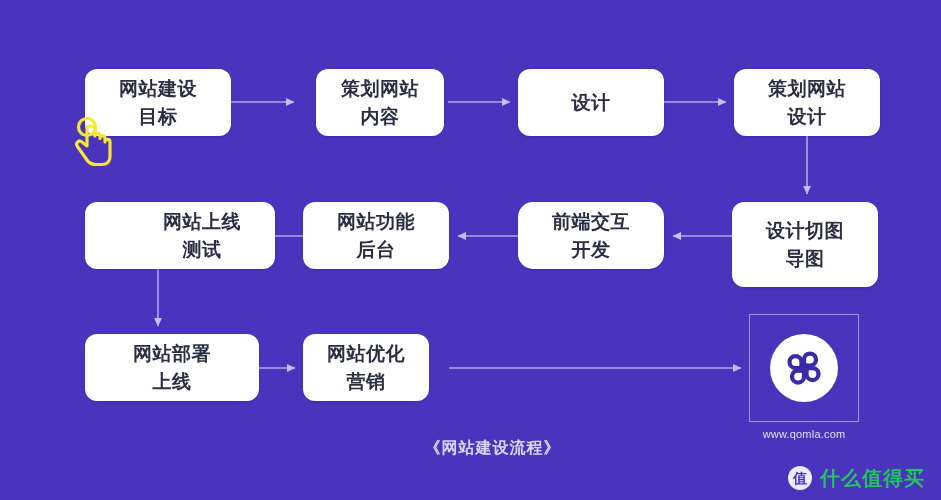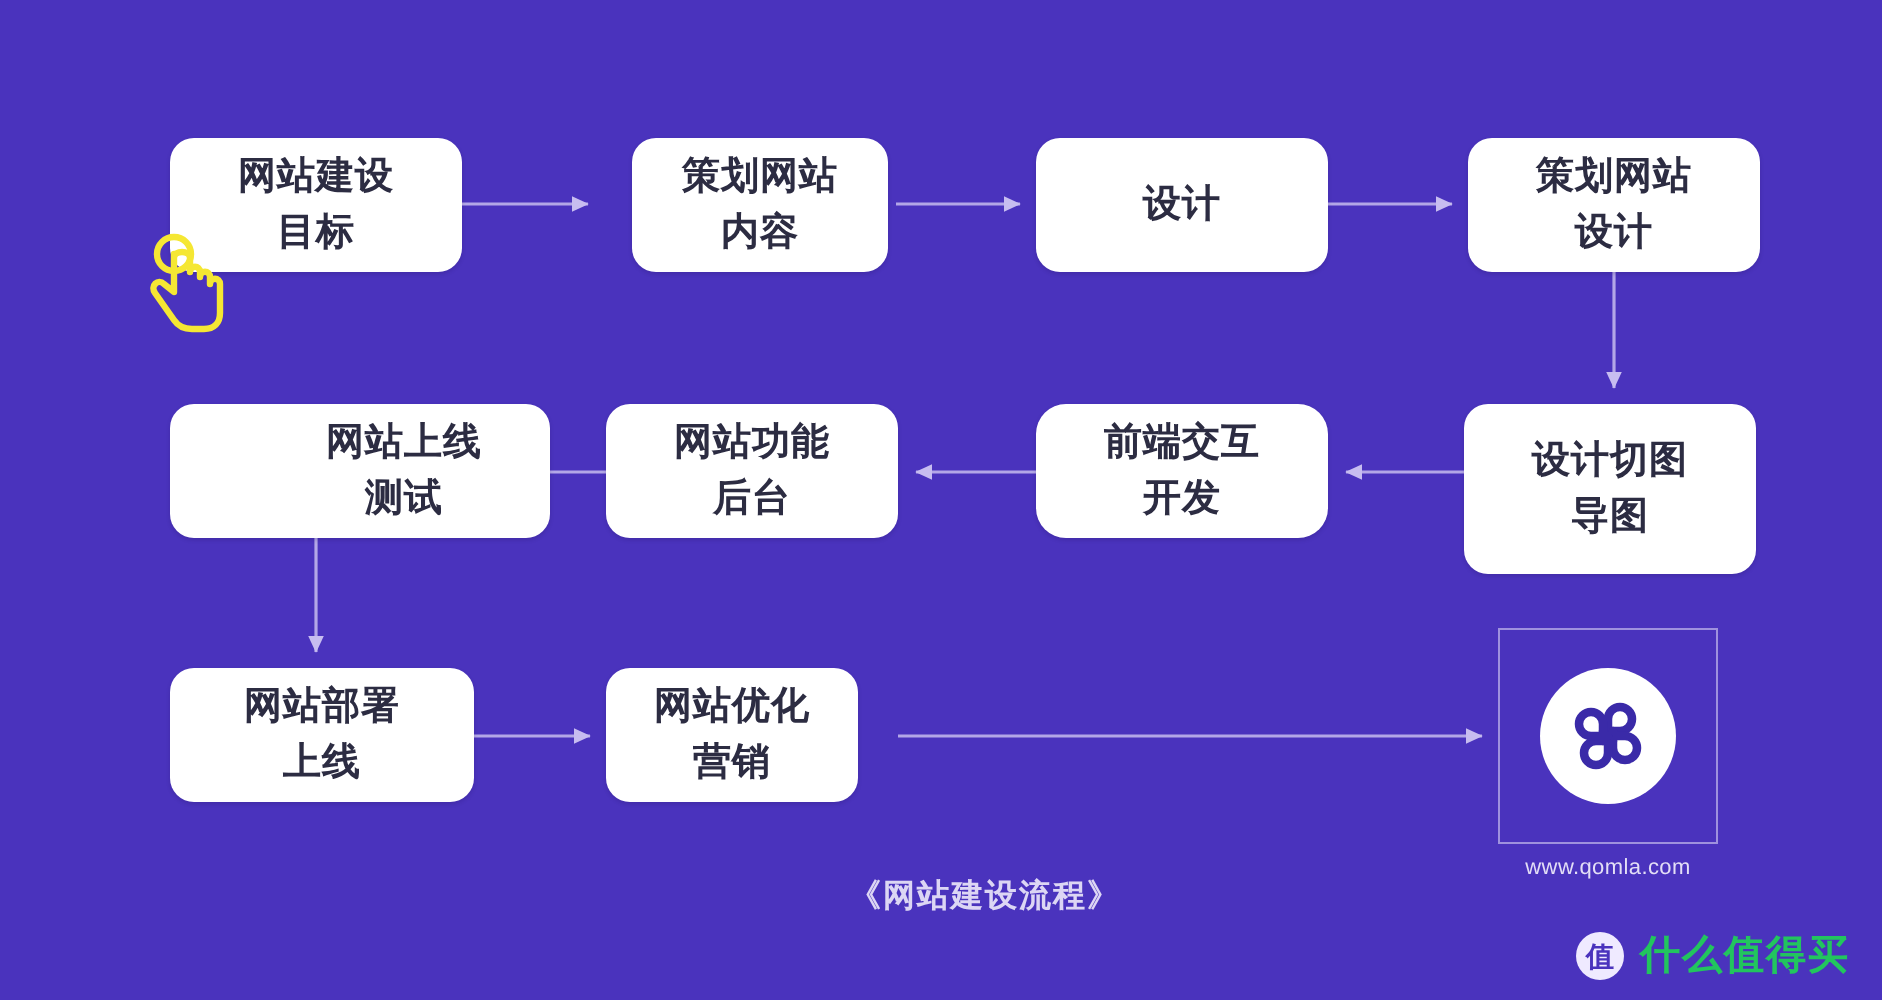--- a/index.html
+++ b/index.html
@@ -202,21 +202,21 @@
   <div class="node" style="left:518px; top:202px; width:146px; height:67px;border-radius:15px;">
     <span class="ln">前端交互</span>
     <span class="ln">开发</span>
   </div>
 
   <div class="node" style="left:732px; top:202px; width:146px; height:85px;">
     <span class="ln">设计切图</span>
     <span class="ln">导图</span>
   </div>
 
-  <div class="node" style="left:85px; top:334px; width:152px; height:67px;">
+  <div class="node" style="left:85px; top:334px; width:174px; height:67px;">
     <span class="ln">网站部署</span>
     <span class="ln">上线</span>
   </div>
 
   <div class="node" style="left:303px; top:334px; width:126px; height:67px;">
     <span class="ln">网站优化</span>
     <span class="ln">营销</span>
   </div>
 
   <div class="logo-frame">

